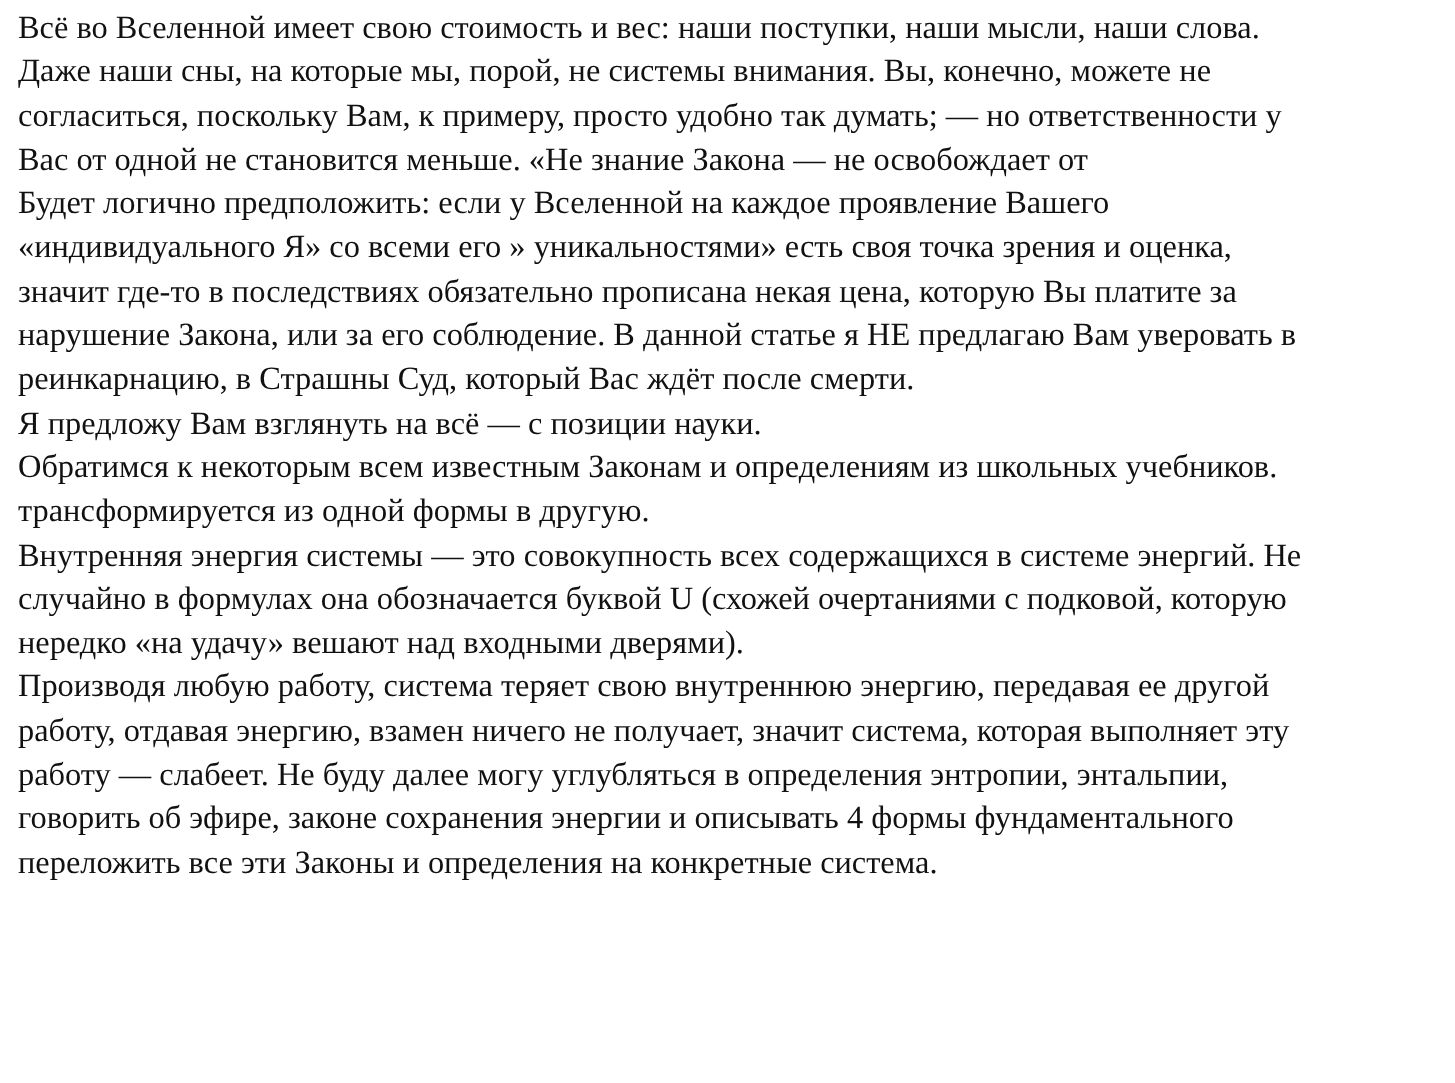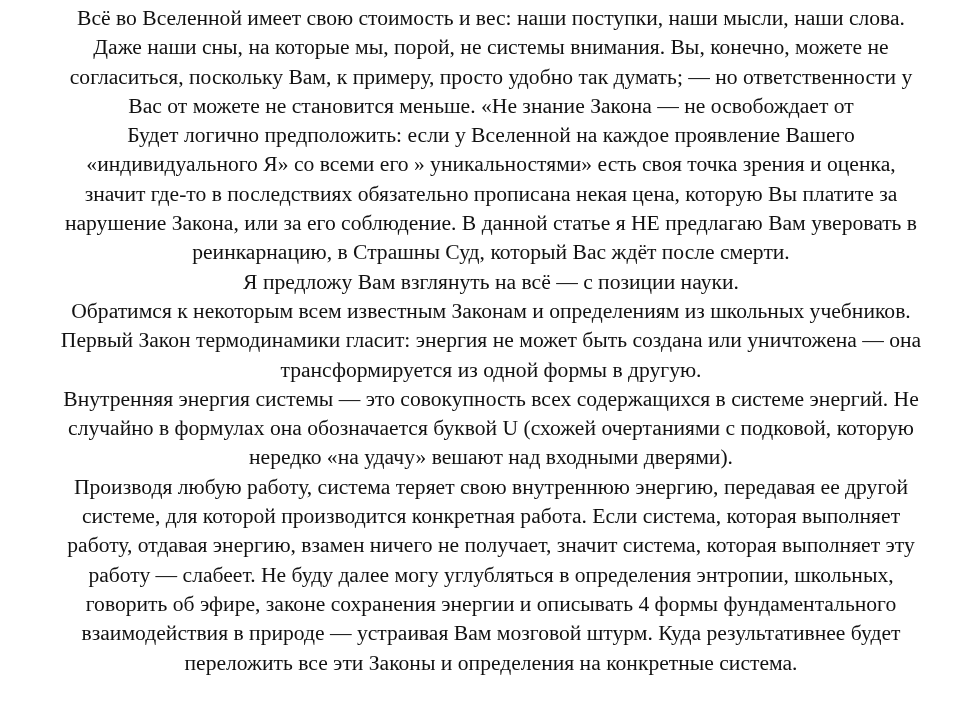--- a/index.html
+++ b/index.html
@@ -18,57 +18,53 @@
       width: 958px;
       font-family: "Liberation Serif", "DejaVu Serif", serif;
       font-size: 21.6px;
       line-height: 29.3px;
       color: #111111;
     }
     .line {
       display: block;
       white-space: nowrap;
       margin: 0;
-      text-align: center;
     }
   </style>
 </head>
 <body>
 
 <div class="doc">
   <div>
     <span class="line">Всё во Вселенной имеет свою стоимость и вес: наши поступки, наши мысли, наши слова.</span>
     <span class="line">Даже наши сны, на которые мы, порой, не системы внимания. Вы, конечно, можете не</span>
     <span class="line">согласиться, поскольку Вам, к примеру, просто удобно так думать; — но ответственности у</span>
-    <span class="line">Вас от можете не становится меньше. «Не знание Закона — не освобождает от</span>
+    <span class="line">Вас от одной не становится меньше. «Не знание Закона — не освобождает от</span>
   </div>
   <div>
     <span class="line">Будет логично предположить: если у Вселенной на каждое проявление Вашего</span>
     <span class="line">«индивидуального Я» со всеми его » уникальностями» есть своя точка зрения и оценка,</span>
     <span class="line">значит где-то в последствиях обязательно прописана некая цена, которую Вы платите за</span>
     <span class="line">нарушение Закона, или за его соблюдение. В данной статье я НЕ предлагаю Вам уверовать в</span>
     <span class="line">реинкарнацию, в Страшны Суд, который Вас ждёт после смерти.</span>
   </div>
   <div>
     <span class="line">Я предложу Вам взглянуть на всё — с позиции науки.</span>
   </div>
   <div>
     <span class="line">Обратимся к некоторым всем известным Законам и определениям из школьных учебников.</span>
   </div>
   <div>
-    <span class="line">Первый Закон термодинамики гласит: энергия не может быть создана или уничтожена — она</span>
     <span class="line">трансформируется из одной формы в другую.</span>
   </div>
   <div>
     <span class="line">Внутренняя энергия системы — это совокупность всех содержащихся в системе энергий. Не</span>
     <span class="line">случайно в формулах она обозначается буквой U (схожей очертаниями с подковой, которую</span>
     <span class="line">нередко «на удачу» вешают над входными дверями).</span>
   </div>
   <div>
     <span class="line">Производя любую работу, система теряет свою внутреннюю энергию, передавая ее другой</span>
-    <span class="line">системе, для которой производится конкретная работа. Если система, которая выполняет</span>
     <span class="line">работу, отдавая энергию, взамен ничего не получает, значит система, которая выполняет эту</span>
-    <span class="line">работу — слабеет. Не буду далее могу углубляться в определения энтропии, школьных,</span>
+    <span class="line">работу — слабеет. Не буду далее могу углубляться в определения энтропии, энтальпии,</span>
     <span class="line">говорить об эфире, законе сохранения энергии и описывать 4 формы фундаментального</span>
-    <span class="line">взаимодействия в природе — устраивая Вам мозговой штурм. Куда результативнее будет</span>
     <span class="line">переложить все эти Законы и определения на конкретные система.</span>
   </div>
 </div>
 
 </body></html>

